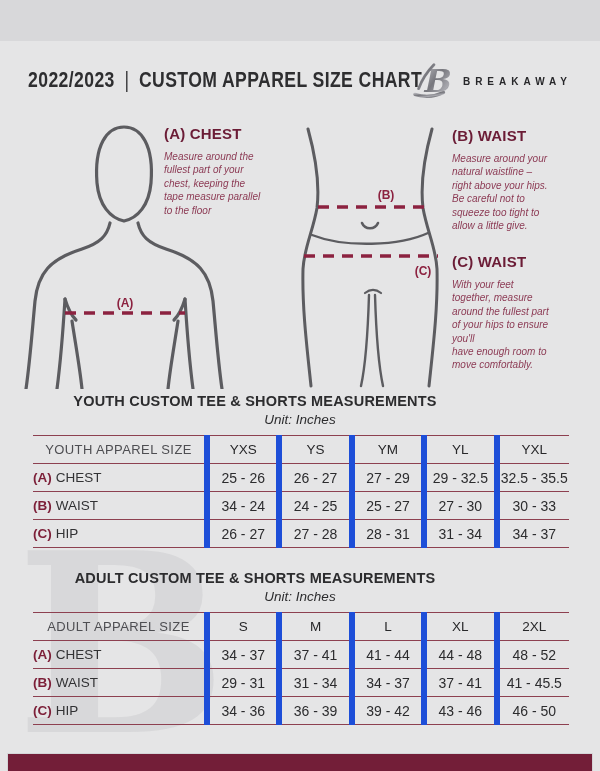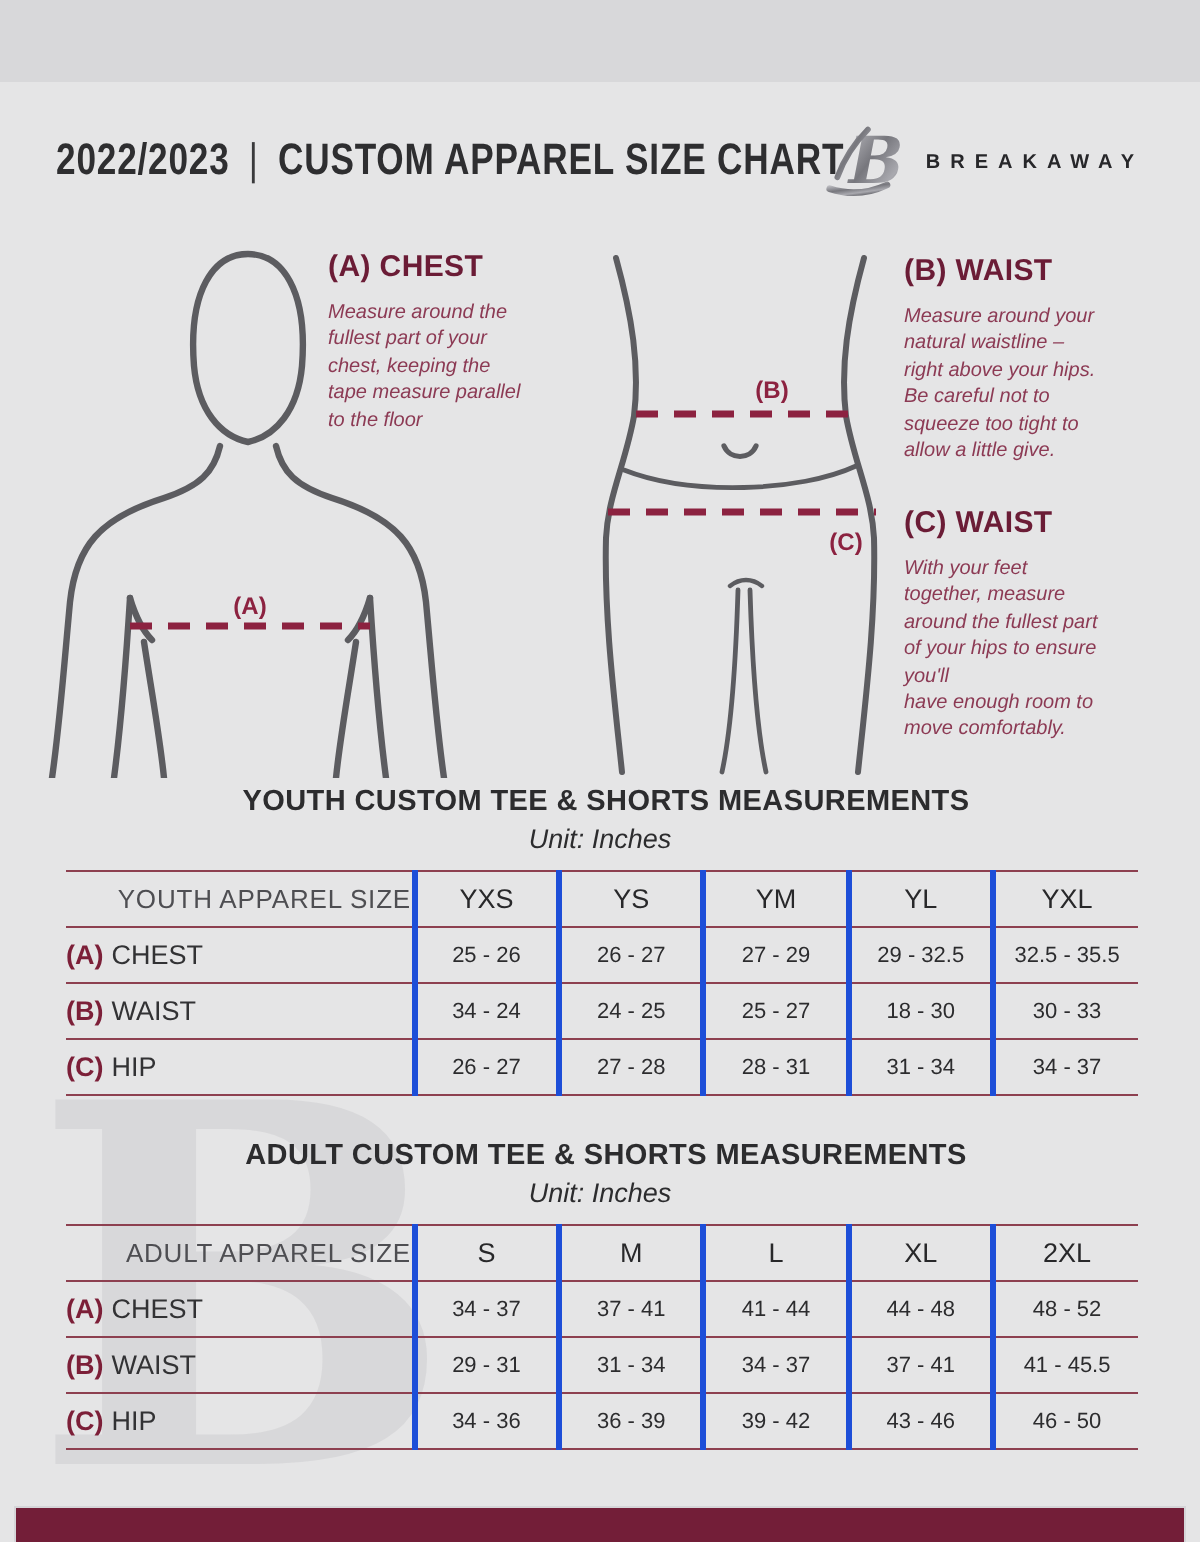--- a/index.html
+++ b/index.html
@@ -20,40 +20,40 @@
   #instr-a{left:164px;top:84px;width:140px;}
   #instr-b{left:452px;top:86px;width:142px;}
   #instr-c{left:452px;top:212px;width:142px;}
 
   .fig{position:absolute;z-index:0;}
   #fig-upper{left:10px;top:80px;}
   #fig-torso{left:290px;top:82px;}
 
   
   .sec-title{position:absolute;left:0;width:510px;text-align:center;font-size:14.5px;font-weight:700;
-    color:#2c2c2e;letter-spacing:.2px;z-index:1;padding-left:48px;}
+    color:#2c2c2e;letter-spacing:.2px;z-index:1;}
   .sec-unit{position:absolute;left:0;width:600px;text-align:center;font-size:13.5px;font-style:italic;
     color:#2c2c2e;z-index:1;}
   #youth-title{top:352px;} #youth-unit{top:371px;}
   #adult-title{top:529px;} #adult-unit{top:548px;}
 
   
   table.size{position:absolute;left:33px;width:536px;border-collapse:collapse;table-layout:fixed;
     background:transparent;z-index:1;}
   #youth-table{top:394px;} #adult-table{top:571px;}
   table.size col.c0{width:174px;}
   table.size tr{height:28px;border-top:1px solid #8d4050;}
   table.size{border-bottom:1px solid #8d4050;}
-  table.size th,table.size td{border-left:3px solid #1d4ed8;padding:0;font-weight:400;}
+  table.size th,table.size td{border-left:6px solid #1d4ed8;padding:0;font-weight:400;}
   table.size th:first-child,table.size td:first-child{border-left:none;}
-  th.rowhead{text-align:right;padding-left:12px;font-size:13px;color:#4e4e52;letter-spacing:.4px;}
+  th.rowhead{text-align:center;padding-left:12px;font-size:13px;color:#4e4e52;letter-spacing:.4px;}
   th.colhead{font-size:13.5px;font-weight:700;color:#28282a;text-align:center;}
   td.label{text-align:left;padding-left:13px;font-size:13.5px;color:#323234;}
   td.label .key{font-weight:700;color:#7c1f38;margin-right:4px;}
-  td.val{text-align:center;font-size:11px;color:#2c2c2e;}
+  td.val{text-align:center;font-size:14px;color:#2c2c2e;}
 
   
   .watermark{position:absolute;left:16px;top:478px;font-family:"DejaVu Serif",serif;font-weight:700;
     font-size:250px;line-height:1;color:rgba(130,130,136,.13);z-index:0;user-select:none;}
   .footer-bar{position:absolute;left:7px;top:712px;width:584px;height:50px;background:#731e38;
     border:1px solid #d5d5d8;z-index:2;}
 </style>
 </head>
 <body>
 
@@ -169,21 +169,21 @@
       <td class="val">26 - 27</td>
       <td class="val">27 - 29</td>
       <td class="val">29 - 32.5</td>
       <td class="val">32.5 - 35.5</td>
     </tr>
     <tr>
       <td class="label"><span class="key">(B)</span><span>WAIST</span></td>
       <td class="val">34 - 24</td>
       <td class="val">24 - 25</td>
       <td class="val">25 - 27</td>
-      <td class="val">18 - 30</td>
+      <td class="val">27 - 30</td>
       <td class="val">30 - 33</td>
     </tr>
     <tr>
       <td class="label"><span class="key">(C)</span><span>HIP</span></td>
       <td class="val">26 - 27</td>
       <td class="val">27 - 28</td>
       <td class="val">28 - 31</td>
       <td class="val">31 - 34</td>
       <td class="val">34 - 37</td>
     </tr>

